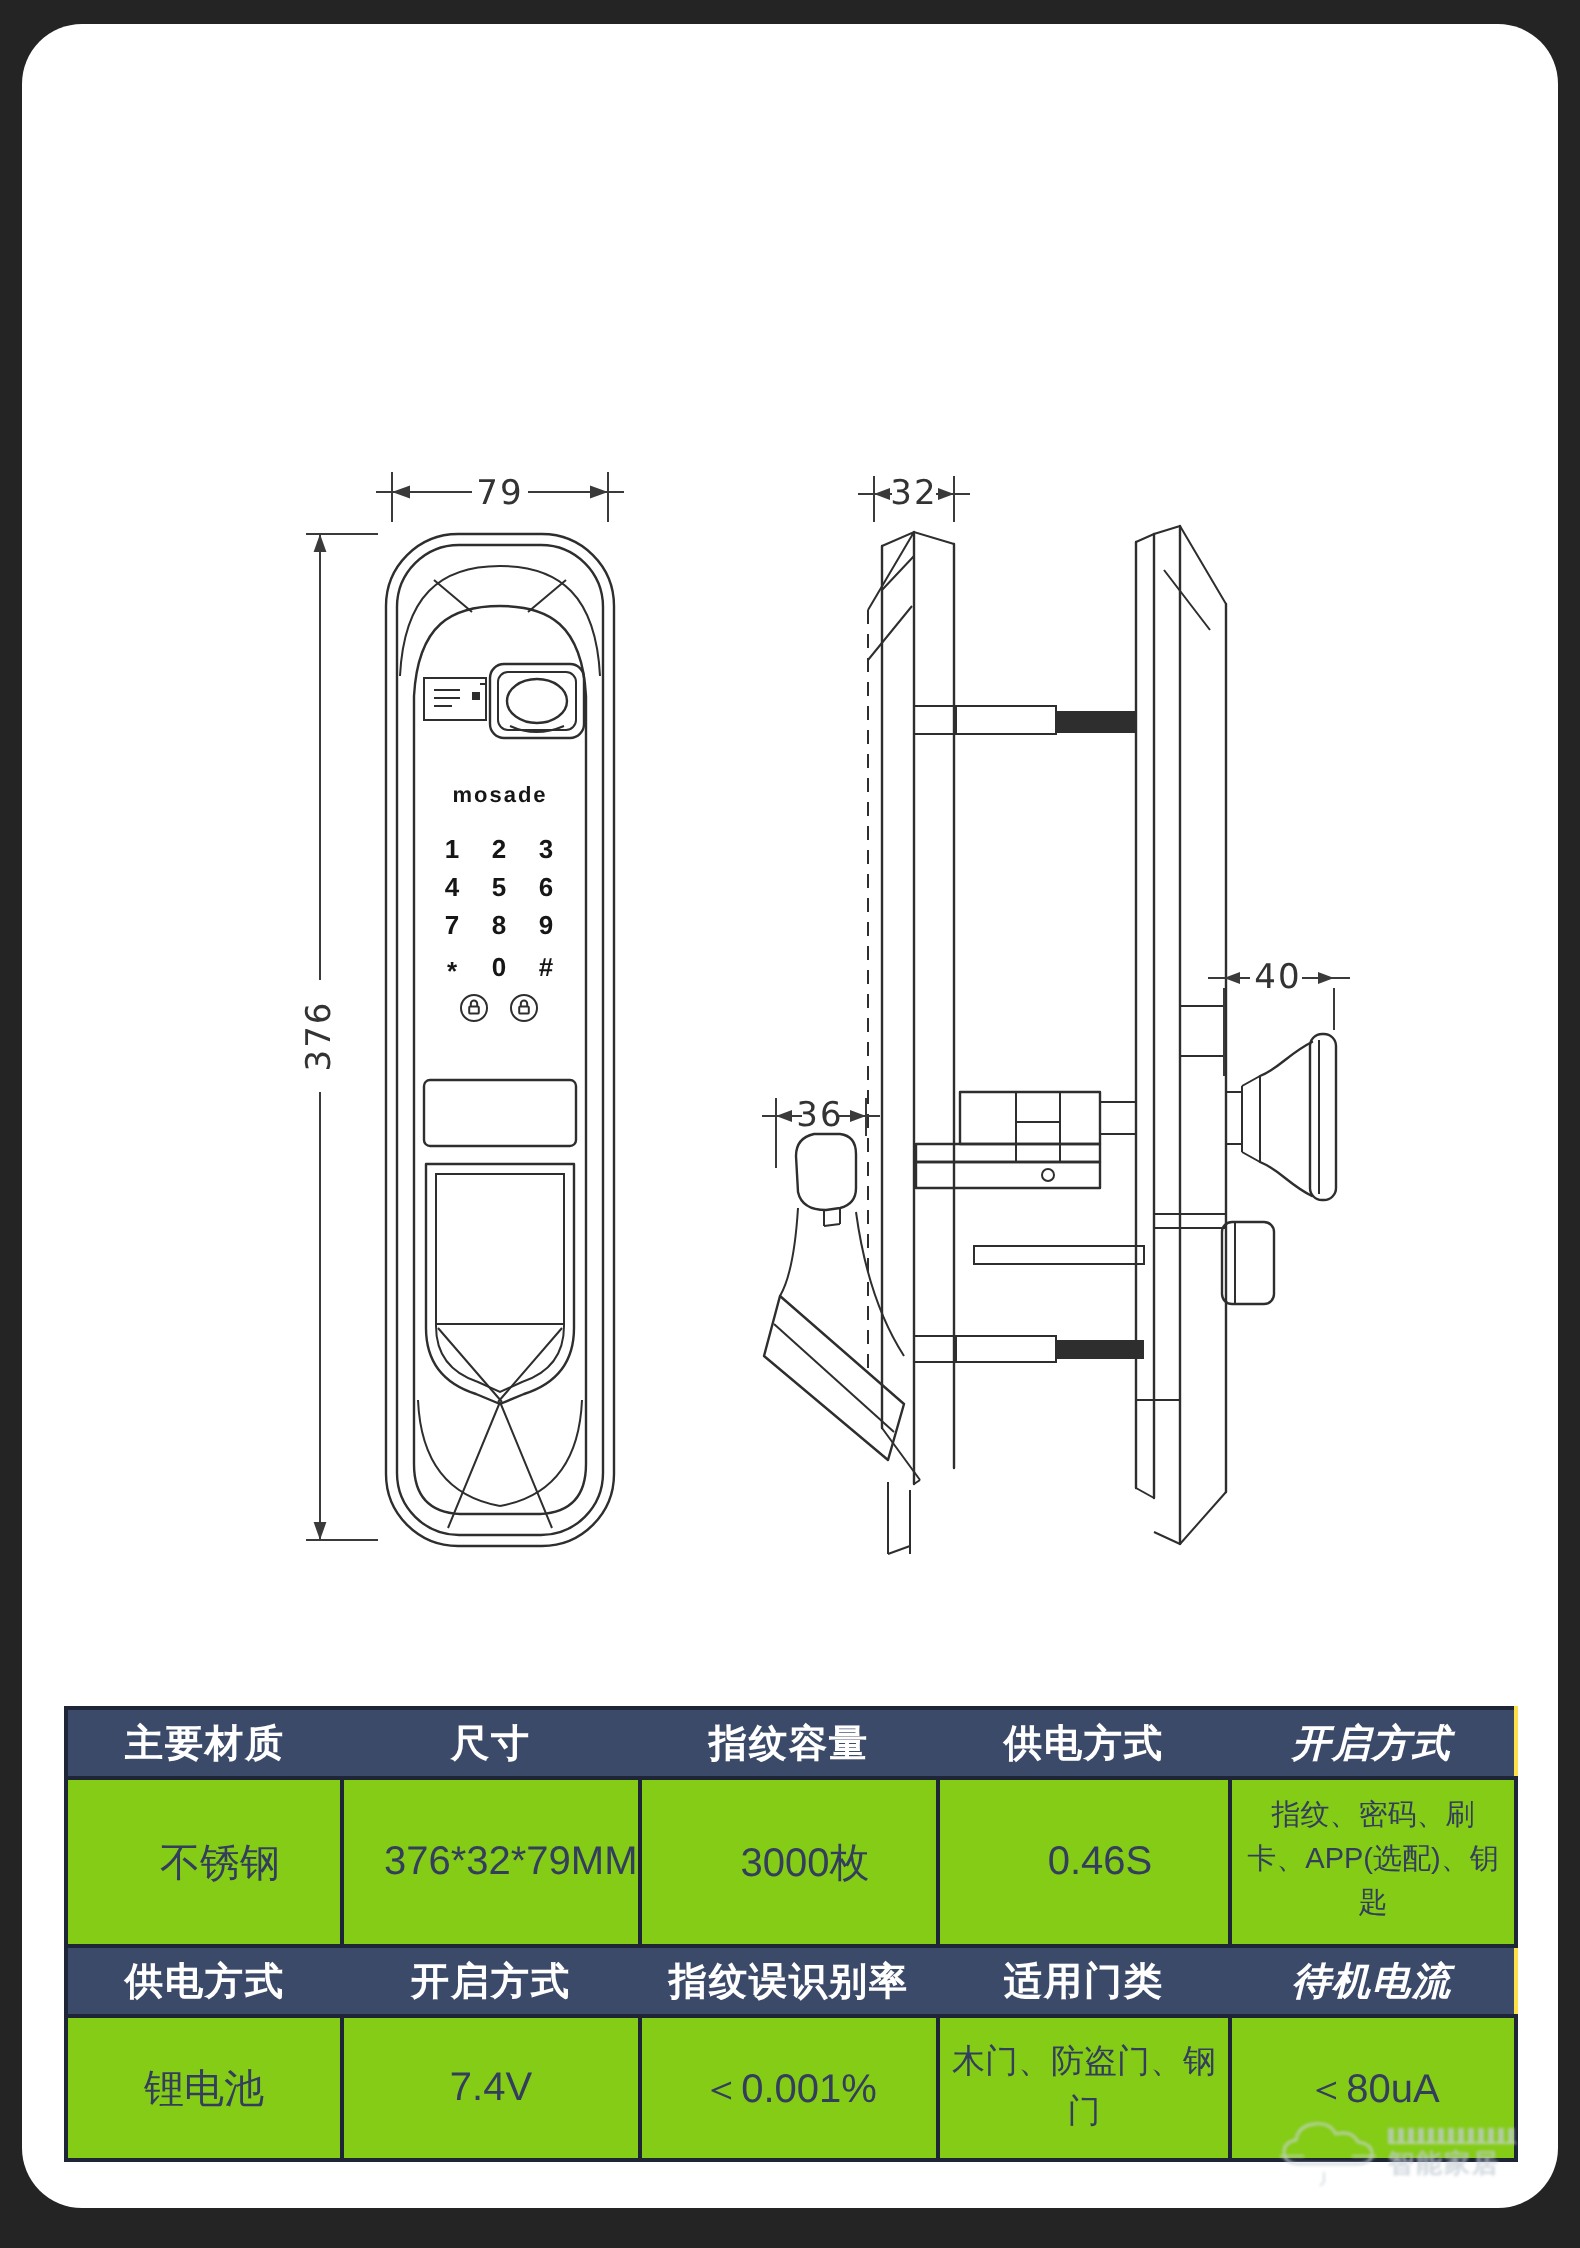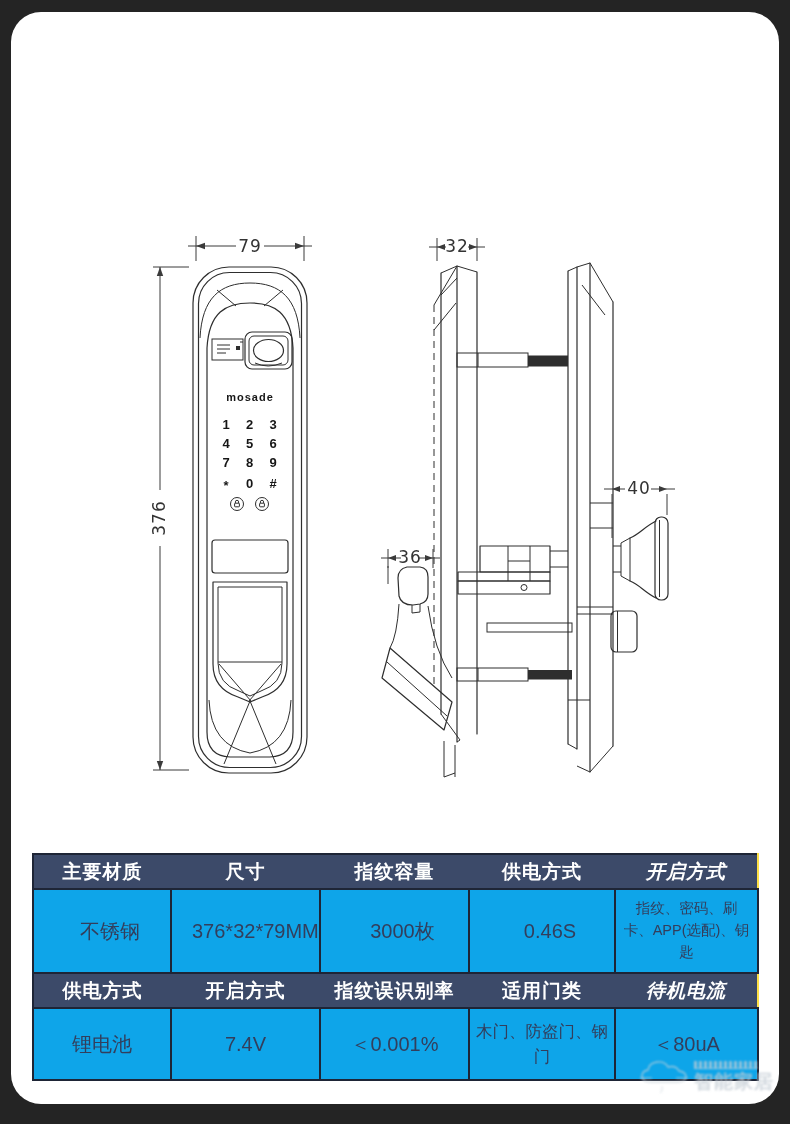--- a/index.html
+++ b/index.html
@@ -33,38 +33,38 @@
   }
   .spec-table th,.spec-table td{
     border:2px solid #1e2536;text-align:center;vertical-align:middle;padding:2px 4px;
   }
   .spec-table th{
     background:#3c4a69;color:#ffffff;font-size:19px;font-weight:bold;
     letter-spacing:1px;height:29px;border-left:0;border-right:0;
   }
   .spec-table th:first-child{border-left:2px solid #1e2536;}
   .spec-table th:last-child{border-right:2px solid #fde047;font-style:italic;}
-  .spec-table td{color:#333e5c;font-size:20px;background:#0ea5e9;margin-left:48px;}
+  .spec-table td{color:#333e5c;font-size:20px;background:#84cc16;margin-left:48px;}
   .row-v1 td{height:78px;padding-left:20px;}
   .row-v2 td{height:66px;}
   td.small-cell{font-size:14.5px;line-height:1.5;padding:2px 7px;}
   td.mid-cell{font-size:16.5px;line-height:1.5;padding:2px 6px;}
   .watermark{
     position:absolute;left:638px;top:1048px;width:140px;height:56px;
     display:flex;align-items:center;gap:4px;
     opacity:.75;filter:blur(0.8px);pointer-events:none;
   }
   .wm-text{display:flex;flex-direction:column;}
   .wm-line1{
     width:64px;height:7px;margin-bottom:3px;
     background:repeating-linear-gradient(90deg,#c3ccd4 0 3px,transparent 3px 5px);
     border-bottom:1px solid #cdd5dc;
   }
   .wm-line2{
-    font-size:19px;font-weight:bold;color:#c3ccd4;letter-spacing:1px;line-height:1;
+    font-size:13px;font-weight:bold;color:#c3ccd4;letter-spacing:1px;line-height:1;
   }
 </style>
 </head>
 <body>
 
 <div class="stage">
   <div class="card"></div>
 
 
   <svg class="drawing" width="790" height="608" viewBox="0 228 790 608">

